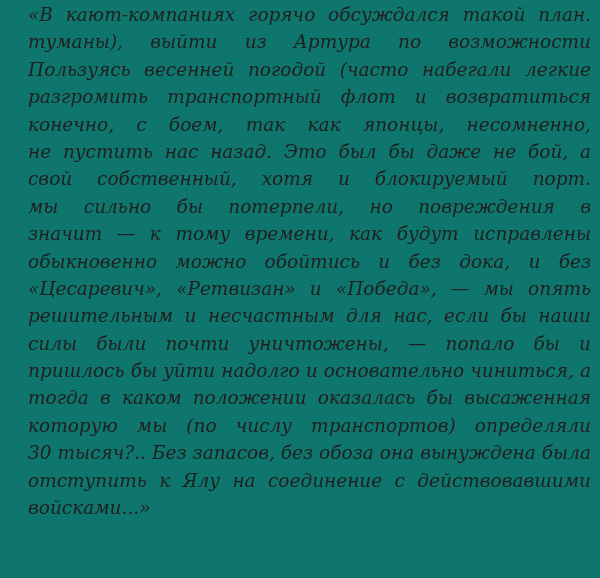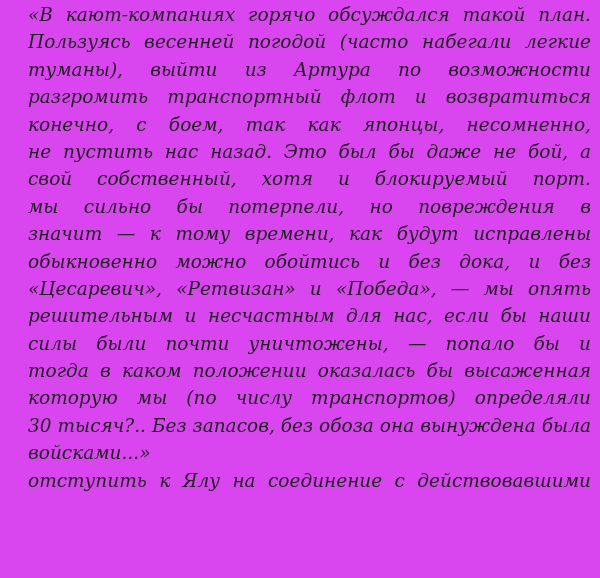--- a/index.html
+++ b/index.html
@@ -29,32 +29,33 @@
     white-space: normal;
   }
   .line.last {
     text-align: left;
     text-align-last: left;
   }
 </style>
 </head>
 <body>
 
-<div class="page" style="background: #d946ef; color: rgb(31, 31, 31); padding-left: 28px;">
+<div class="page" style="background: #0f766e; color: rgb(31, 31, 31); padding-left: 28px;">
   <div class="line">«В кают-компаниях горячо обсуждался такой план.</div>
+  <div class="line">туманы), выйти из Артура по возможности незаметно,</div>
   <div class="line">Пользуясь весенней погодой (часто набегали легкие</div>
-  <div class="line">туманы), выйти из Артура по возможности незаметно,</div>
   <div class="line">разгромить транспортный флот и возвратиться обратно,</div>
   <div class="line">конечно, с боем, так как японцы, несомненно, постараются</div>
   <div class="line">не пустить нас назад. Это был бы даже не бой, а прорыв в</div>
   <div class="line">свой собственный, хотя и блокируемый порт. Разумеется,</div>
   <div class="line">мы сильно бы потерпели, но повреждения в артиллерийском</div>
   <div class="line">значит — к тому времени, как будут исправлены</div>
   <div class="line">обыкновенно можно обойтись и без дока, и без кессона, а</div>
   <div class="line">«Цесаревич», «Ретвизан» и «Победа», — мы опять окажемся</div>
   <div class="line">решительным и несчастным для нас, если бы наши главные</div>
   <div class="line">силы были почти уничтожены, — попало бы и японцам! Им</div>
+  <div class="line">пришлось бы уйти надолго и основательно чиниться, а</div>
   <div class="line">тогда в каком положении оказалась бы высаженная армия,</div>
   <div class="line">которую мы (по числу транспортов) определяли примерно в</div>
   <div class="line">30 тысяч?.. Без запасов, без обоза она вынуждена была бы</div>
+  <div class="line">отступить к Ялу на соединение с действовавшими там</div>
   <div class="line last">войсками...»</div>
-  <div class="line">отступить к Ялу на соединение с действовавшими там</div>
 </div>
 
 </body></html>

